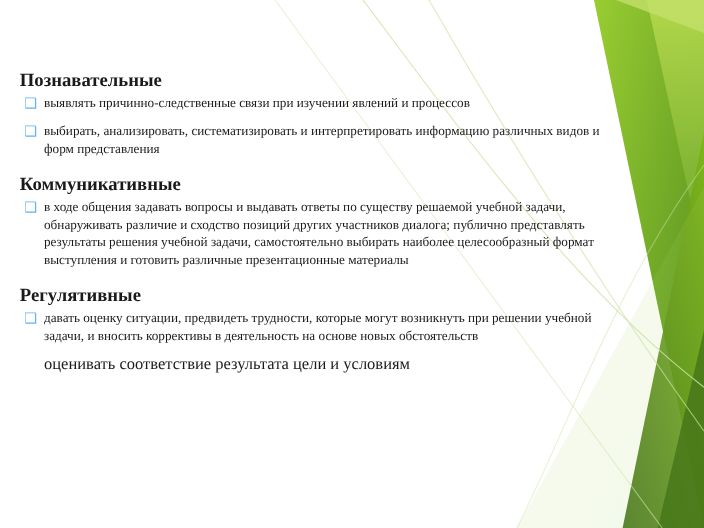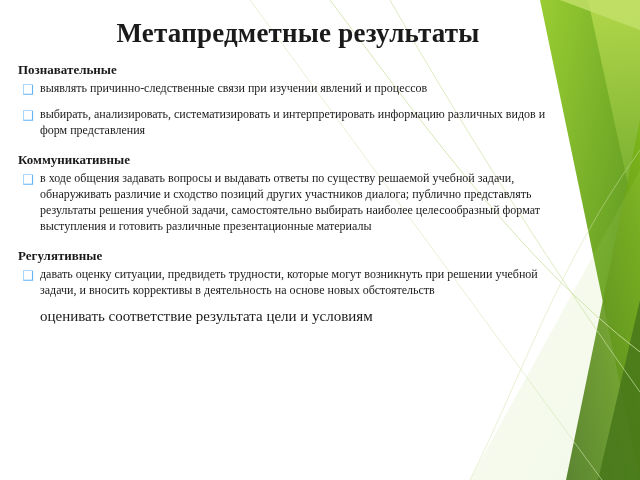--- a/index.html
+++ b/index.html
@@ -54,21 +54,21 @@
   }
   .body {
     position: absolute;
     left: 18px;
     top: 62px;
     width: 540px;
   }
   .heading {
     font-family: "Liberation Serif", serif;
     font-weight: bold;
-    font-size: 13px;
+    font-size: 17px;
     color: #1a1a1a;
     margin: 0 0 3px 0;
     line-height: 1.25;
   }
   .heading.spaced {
     margin-top: 13px;
   }
   .bullet-row {
     display: flex;
     align-items: flex-start;
@@ -134,21 +134,20 @@
       <path d="M 390 0 C 470 140 560 280 640 392" stroke="#cfe3a8" stroke-width="1" fill="none" opacity="0.7"></path>
       <path d="M 250 0 C 360 150 470 300 602 480" stroke="#d8e9bb" stroke-width="1" fill="none" opacity="0.6"></path>
       <path d="M 470 480 C 520 380 560 260 640 150" stroke="#cfe3a8" stroke-width="1" fill="none" opacity="0.5"></path>
 
       <polygon points="640,170 470,480 640,480" fill="url(#g4)" opacity="0.12"></polygon>
     </svg>
   </div>
 
   <div class="content">
 
-    <div class="title">Метапредметные результаты</div>
 
     <div class="body">
 
       <div>
         <div class="heading">Познавательные</div>
 
         <div class="bullet-row">
           <span class="bullet-mark">❑</span>
           <span class="bullet-text">выявлять причинно-следственные связи при изучении явлений и процессов</span>
         </div>

